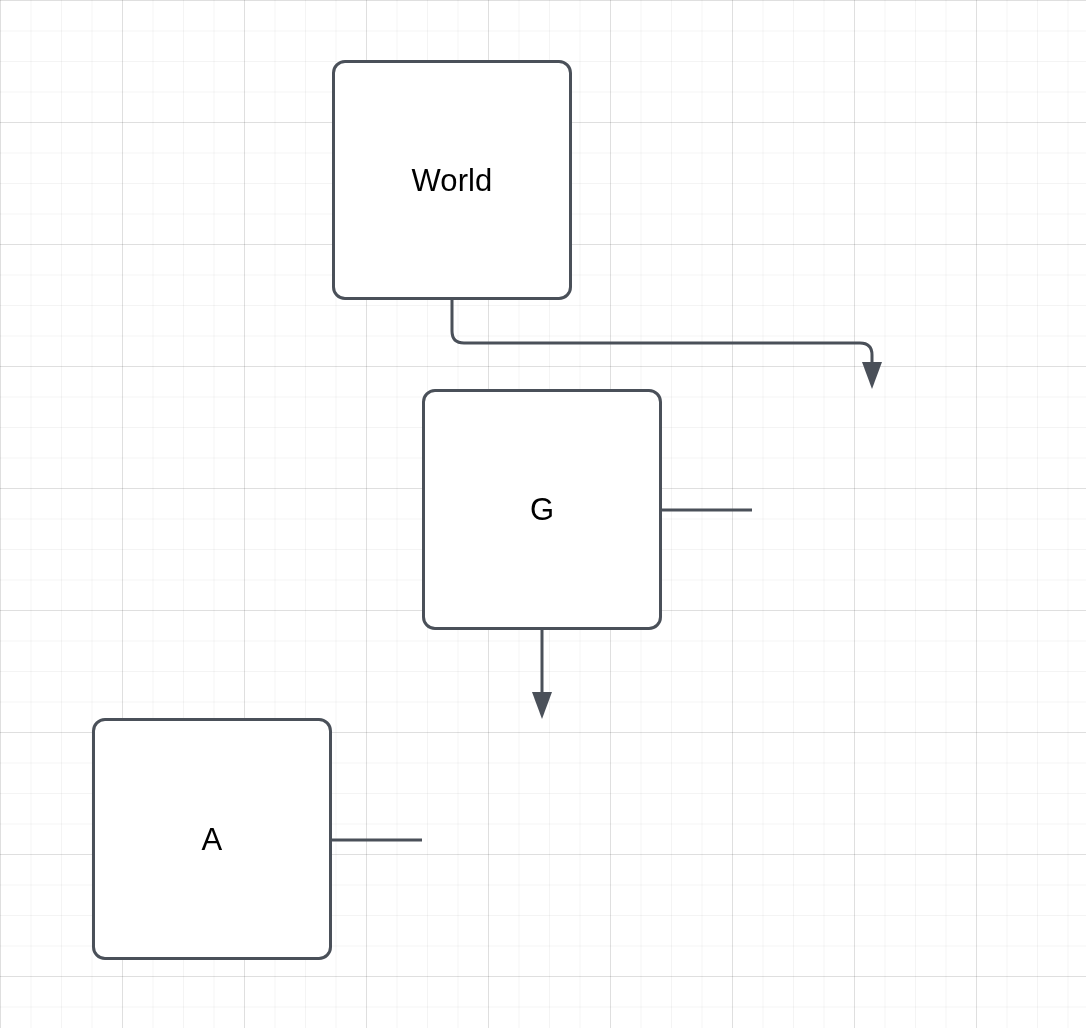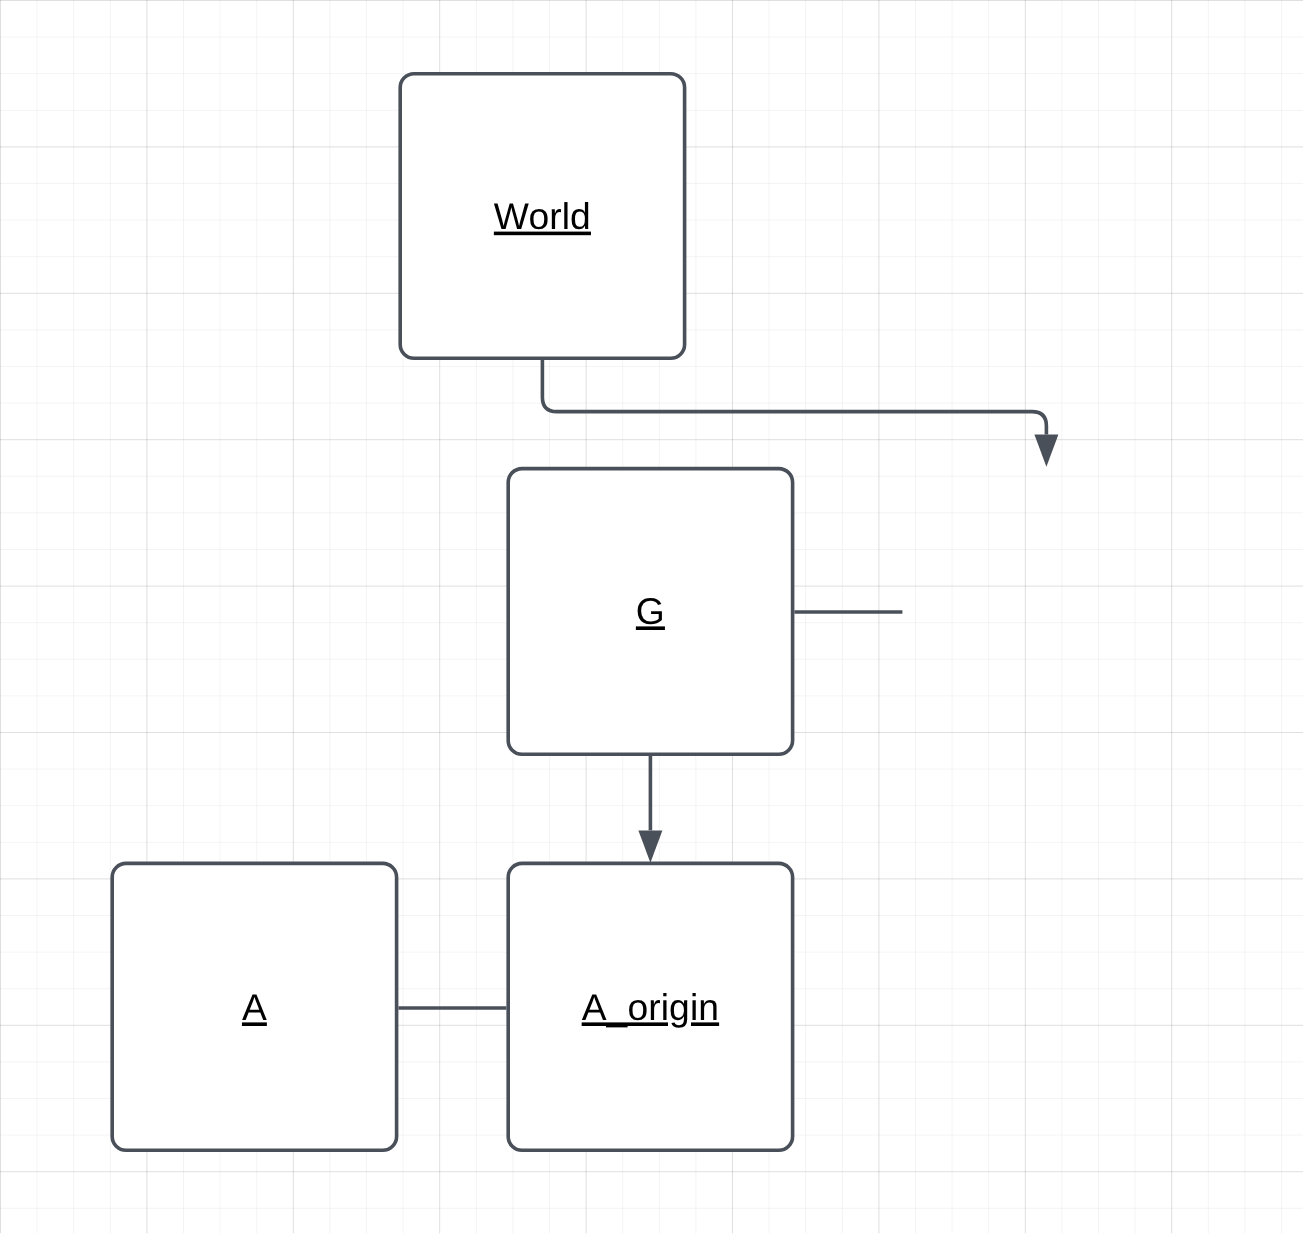--- a/index.html
+++ b/index.html
@@ -46,21 +46,20 @@
     justify-content: center;
   }
   .node-label {
     font-family: "Liberation Sans", sans-serif;
     font-size: 31px;
     color: #000000;
     line-height: 1;
     letter-spacing: 0.1px;
     white-space: nowrap;
     user-select: none;
-    text-decoration: underline;
   }
 </style>
 </head>
 <body>
 
 <div id="canvas" style="width: 1086px; height: 1028px;">
 
   <svg id="edge-layer" viewBox="0 0 1086 1028" width="1086" height="1028" xmlns="http://www.w3.org/2000/svg">
 
     <g>
@@ -88,17 +87,14 @@
 
   <div class="node" style="left: 422px; top: 389px; width: 240px; height: 241px; background: rgb(255, 255, 255); border-color: rgb(74, 80, 89); border-width: 3px; border-radius: 13px;">
     <span class="node-label" style="color: rgb(0, 0, 0); font-size: 31px;">G</span>
   </div>
 
 
   <div class="node" style="left: 92px; top: 718px; width: 240px; height: 242px; background: rgb(255, 255, 255); border-color: rgb(74, 80, 89); border-width: 3px; border-radius: 13px;">
     <span class="node-label" style="color: rgb(0, 0, 0); font-size: 31px;">A</span>
   </div>
 
-  <div class="node" style="left: 422px; top: 718px; width: 240px; height: 242px; background: rgb(255, 255, 255); border-color: rgb(74, 80, 89); border-width: 3px; border-radius: 13px;">
-    <span class="node-label" style="color: rgb(0, 0, 0); font-size: 31px;">A_origin</span>
-  </div>
 
 </div>
 
 </body></html>

